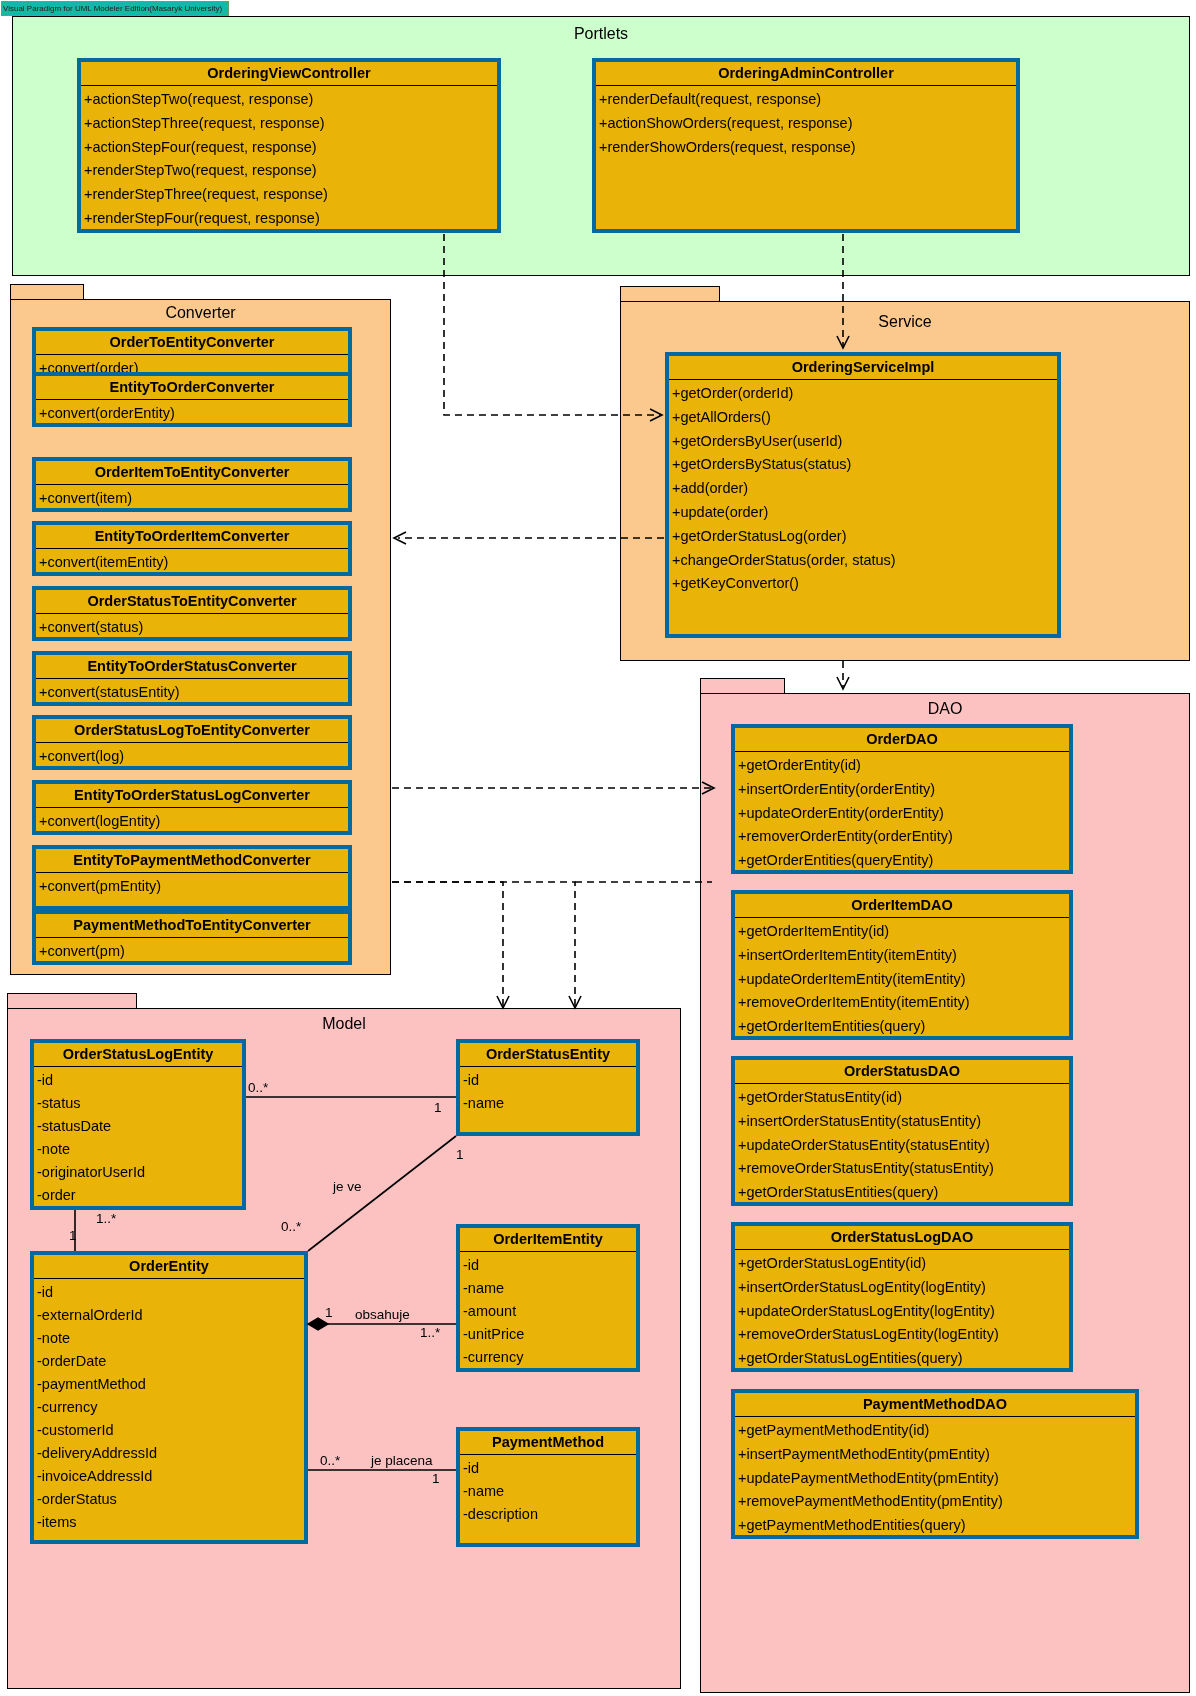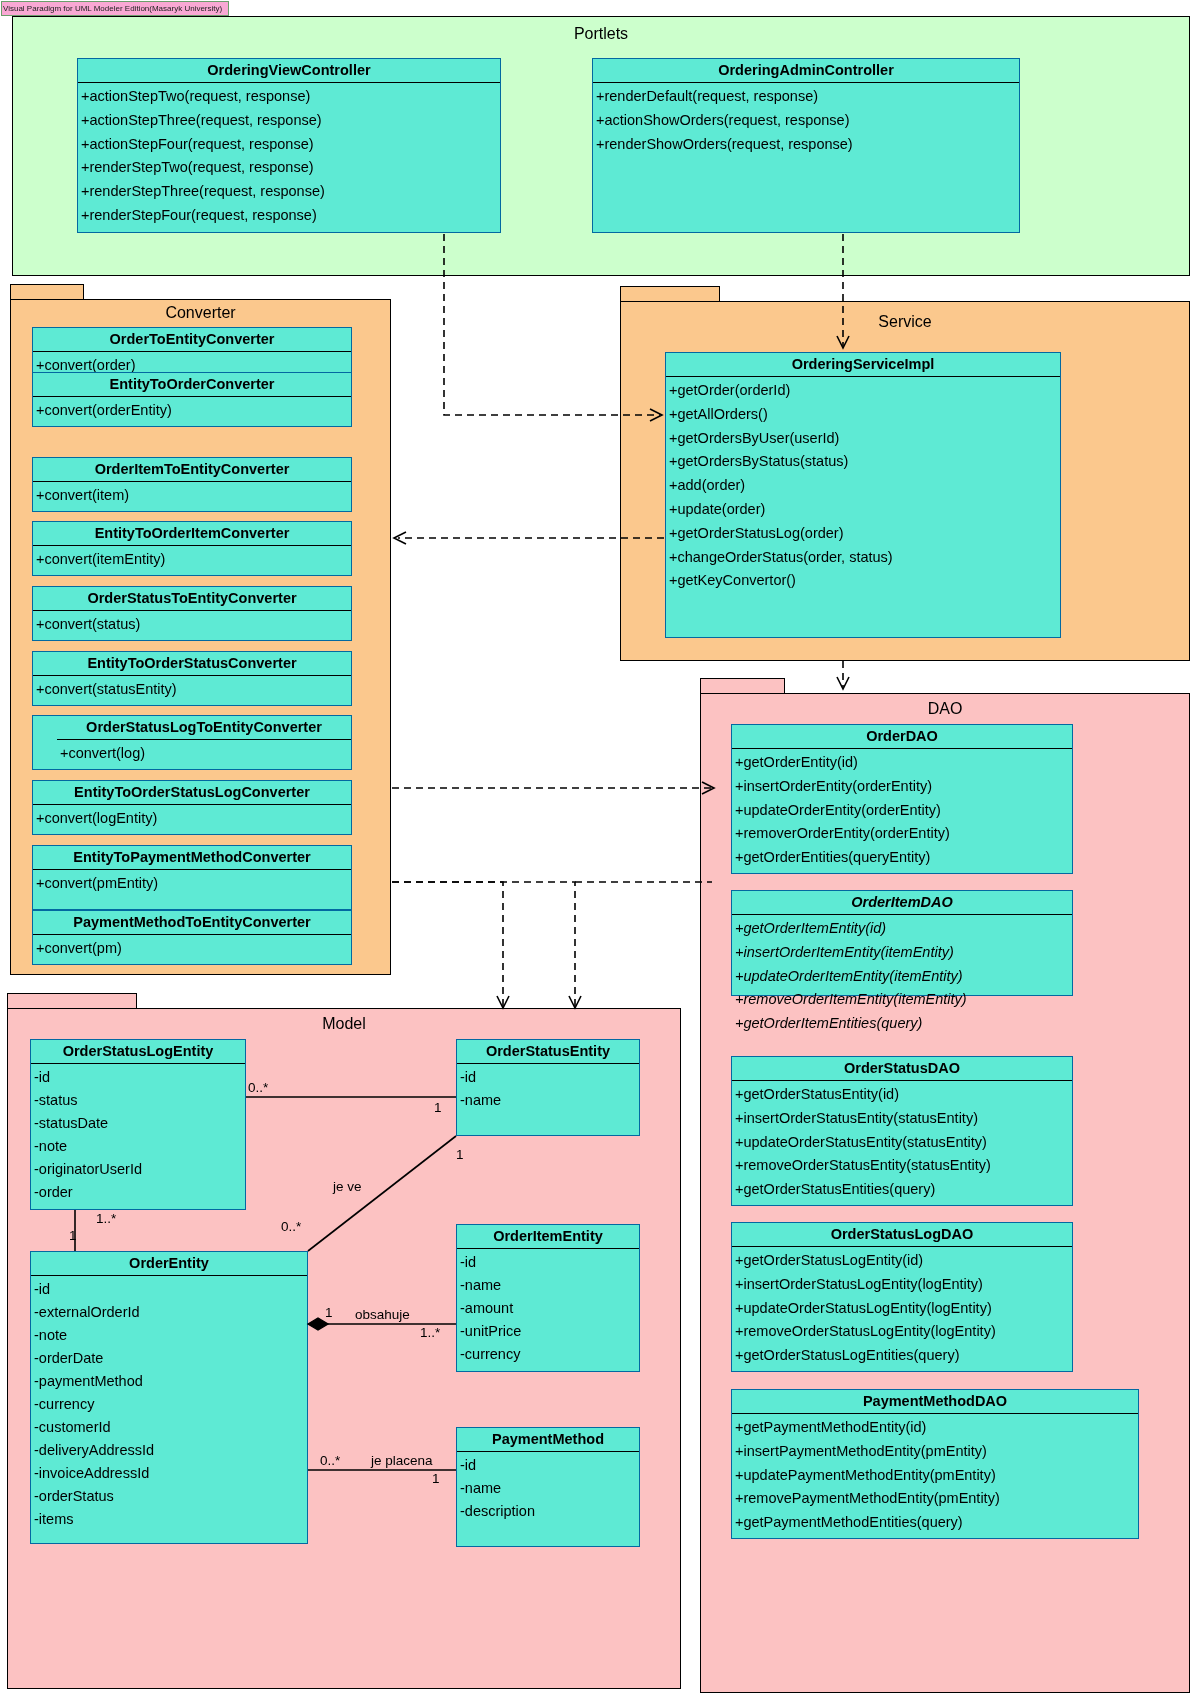--- a/index.html
+++ b/index.html
@@ -5,38 +5,38 @@
   html,body{margin:0;padding:0;background:#ffffff;}
   body{
     font-family:"Liberation Sans","DejaVu Sans",sans-serif;
     width:1196px;height:1696px;position:relative;overflow:hidden;
   }
   #root{position:absolute;left:0;top:0;width:1196px;height:1696px;}
 
   
   .watermark{
     position:absolute;left:1px;top:1px;width:228px;height:15px;
-    background:#f9a8d4;border:1px solid #6b9e6b;
+    background:#14b8a6;border:1px solid #6b9e6b;
     font-size:8px;line-height:14px;color:#222;white-space:nowrap;
     padding-left:1px;box-sizing:border-box;overflow:hidden;
   }
 
   
   .pkg{position:absolute;box-sizing:border-box;border:1px solid #000;}
   .pkg-tab{position:absolute;box-sizing:border-box;border:1px solid #000;border-bottom:none;}
   .pkg-title{
     position:absolute;width:100%;text-align:center;
     font-size:16px;color:#000;
   }
   .pkg-green{background:#ccffcc;}
   .pkg-orange{background:#fbc88d;}
   .pkg-pink{background:#fcc2c2;}
 
   
-  .cls{position:absolute;box-sizing:border-box;border:1px solid #0369a1;background:#5eead4;}
+  .cls{position:absolute;box-sizing:border-box;border:4px solid #0369a1;background:#eab308;}
   .cls-name{
     box-sizing:border-box;border-bottom:1px solid #000;
     font-weight:bold;font-size:14.5px;text-align:center;
     padding:3px 2px 3px 2px;line-height:17px;color:#000;white-space:nowrap;
   }
   .cls-body{padding:2px 0 2px 3px;}
   .member{
     font-size:14.5px;line-height:23.8px;color:#000;white-space:nowrap;
   }
   .cls.compact .member{line-height:23px;}
@@ -124,21 +124,21 @@
     </div>
   </div>
 
   <div class="cls compact" style="left:32px;top:651px;width:320px;height:55px;">
     <div class="cls-name">EntityToOrderStatusConverter</div>
     <div class="cls-body">
       <div class="member">+convert(statusEntity)</div>
     </div>
   </div>
 
-  <div class="cls compact" style="left:32px;top:715px;width:320px;height:55px;padding-left:24px;">
+  <div class="cls compact" style="left:32px;top:715px;width:320px;height:55px;">
     <div class="cls-name">OrderStatusLogToEntityConverter</div>
     <div class="cls-body">
       <div class="member">+convert(log)</div>
     </div>
   </div>
 
   <div class="cls compact" style="left:32px;top:780px;width:320px;height:55px;">
     <div class="cls-name">EntityToOrderStatusLogConverter</div>
     <div class="cls-body">
       <div class="member">+convert(logEntity)</div>
@@ -188,21 +188,21 @@
     <div class="cls-name">OrderDAO</div>
     <div class="cls-body">
       <div class="member">+getOrderEntity(id)</div>
       <div class="member">+insertOrderEntity(orderEntity)</div>
       <div class="member">+updateOrderEntity(orderEntity)</div>
       <div class="member">+removerOrderEntity(orderEntity)</div>
       <div class="member">+getOrderEntities(queryEntity)</div>
     </div>
   </div>
 
-  <div class="cls" style="left:731px;top:890px;width:342px;height:106px;font-style:italic;">
+  <div class="cls" style="left:731px;top:890px;width:342px;height:150px;">
     <div class="cls-name">OrderItemDAO</div>
     <div class="cls-body">
       <div class="member">+getOrderItemEntity(id)</div>
       <div class="member">+insertOrderItemEntity(itemEntity)</div>
       <div class="member">+updateOrderItemEntity(itemEntity)</div>
       <div class="member">+removeOrderItemEntity(itemEntity)</div>
       <div class="member">+getOrderItemEntities(query)</div>
     </div>
   </div>
 

